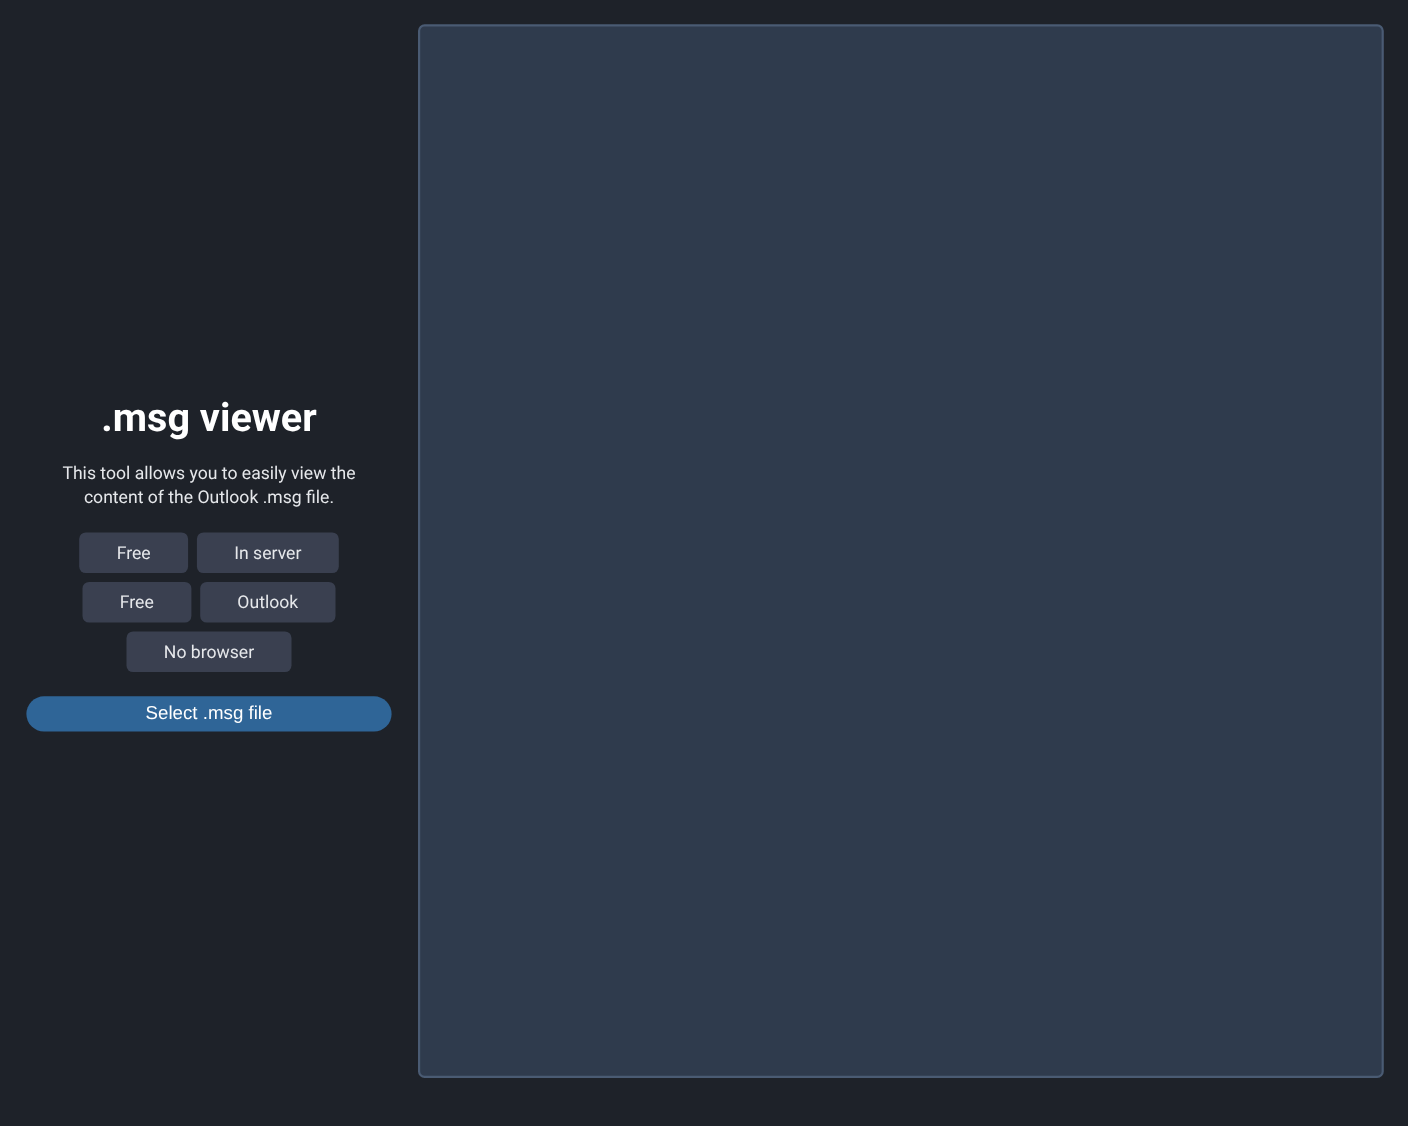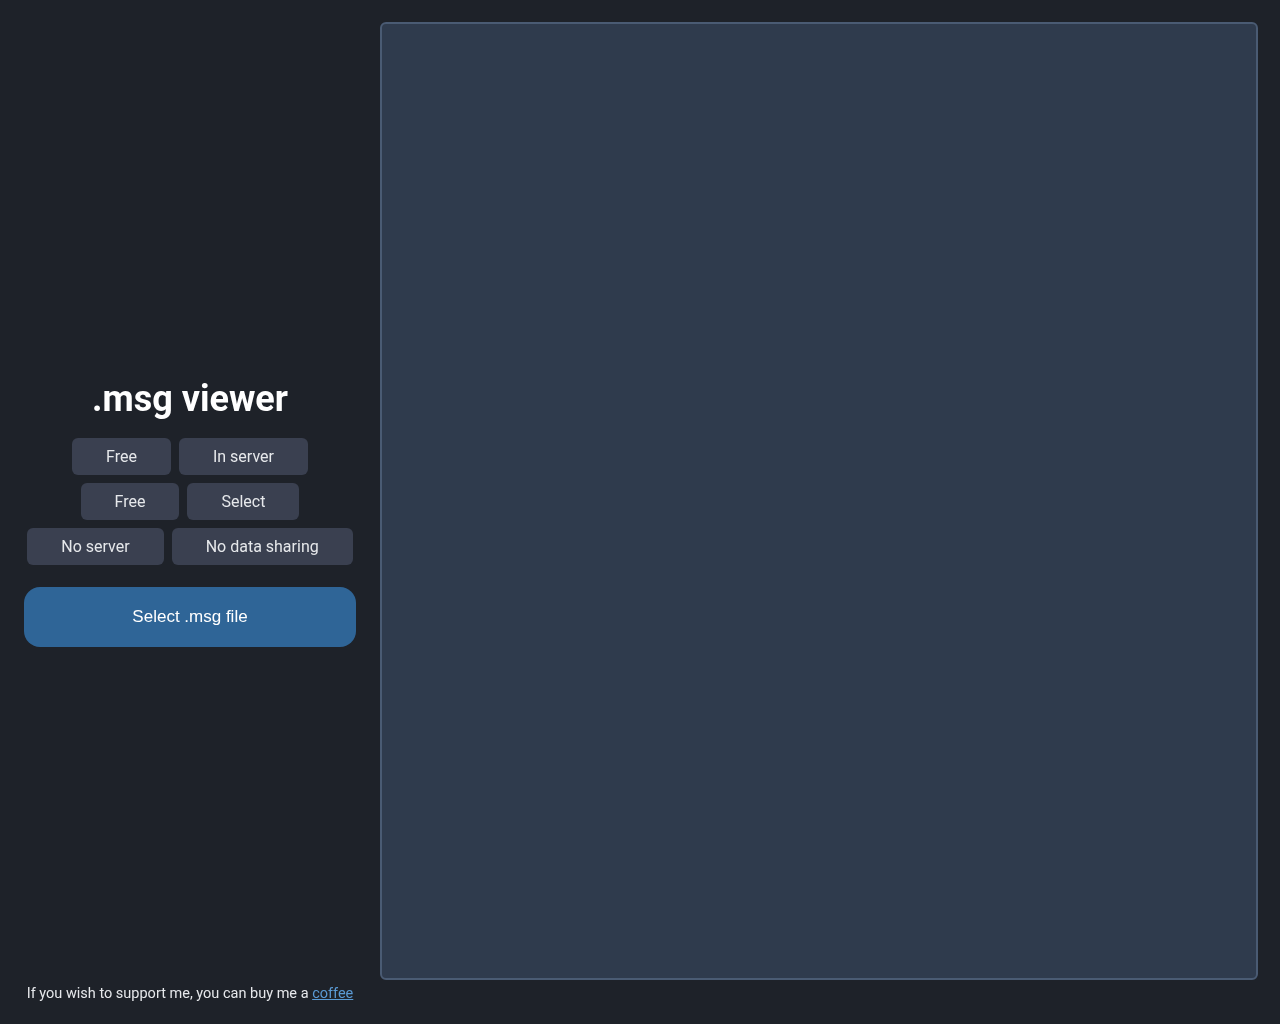--- a/index.html
+++ b/index.html
@@ -63,21 +63,21 @@
       border-radius: 6px;
       white-space: nowrap;
     }
     .select-button {
       width: 100%;
       background-color: #2f6597;
       color: #ffffff;
       font-size: 17px;
       border: none;
       border-radius: 16px;
-      padding: 20px 0;
+      padding: 6px 0;
       cursor: pointer;
       text-align: center;
     }
     .footer {
       position: absolute;
       bottom: 22px;
       width: 100%;
       text-align: center;
       font-size: 14.5px;
       color: #e6e8eb;
@@ -93,28 +93,25 @@
       border: 2px solid #4a5b73;
       border-radius: 6px;
     }
   </style>
 </head>
 <body>
 
 <div class="sidebar">
   <div class="sidebar-content">
     <h1 class="title">.msg viewer</h1>
+    <p class="subtitle">This tool allows you to easily view the content of the Outlook .msg file.</p>
     <div class="tags">
       <span class="tag">Free</span>
       <span class="tag">In server</span>
       <span class="tag">Free</span>
-      <span class="tag">Select</span>
-      <span class="tag">No server</span>
-      <span class="tag">No data sharing</span>
+      <span class="tag">Outlook</span>
+      <span class="tag">No browser</span>
     </div>
     <button class="select-button">Select .msg file</button>
-  </div>
-  <div class="footer">
-    <span>If you wish to support me, you can buy me a </span><a href="#">coffee</a>
   </div>
 </div>
 
 <div class="preview"></div>
 
 </body></html>

